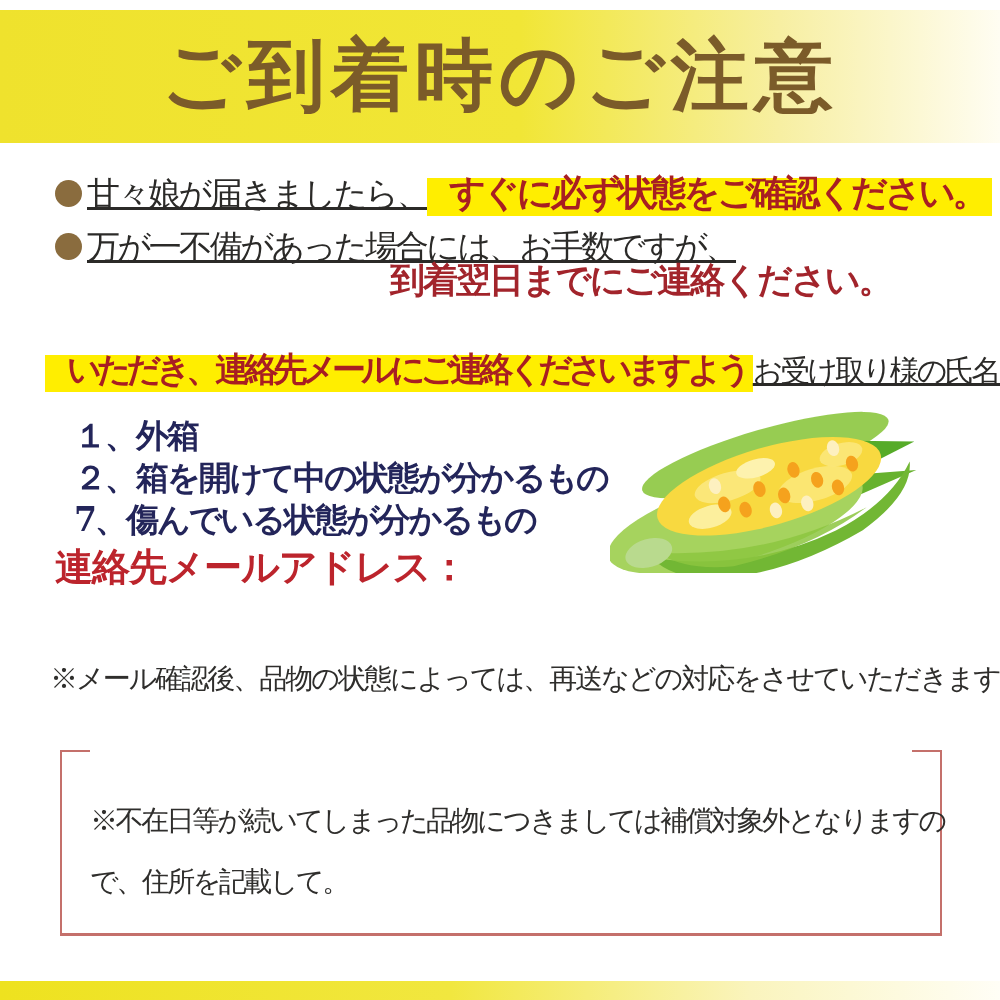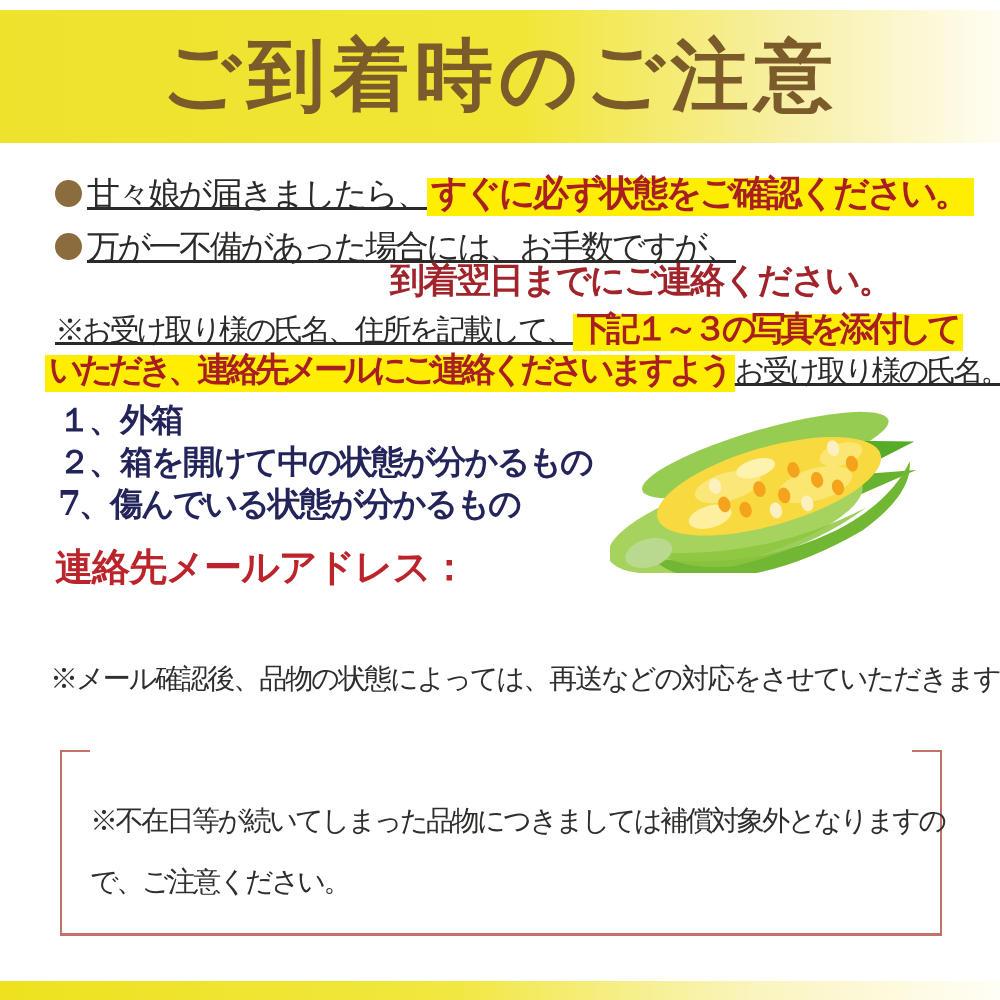--- a/index.html
+++ b/index.html
@@ -24,35 +24,35 @@
   .black { color:#2b2a28;text-decoration:underline; }
   .jp { letter-spacing:-2.5px; }
 
   .dot {
     display:inline-block; width:27px; height:27px; border-radius:50%;
     background:#8a6c3e; margin-right:5px; vertical-align:-2px;
   }
 
   .hl {
     font-size:36px; font-weight:700; color:#a81e22; letter-spacing:-3px;
-    padding:0 6px 3px 4px;
+    padding:0 6px 3px 22px;
     background:linear-gradient(180deg, rgba(255,238,0,0) 0 15%, #ffee00 15% 100%);
   }
 
   .row1 { top:172px; left:55px; font-size:33px; }
   .row2 { top:228px; left:55px; font-size:33px; }
   .row3 { top:260px; left:390px; font-size:35px; font-weight:600; color:#a2242b; letter-spacing:-2px; }
 
   .note1 { top:309px; left:55px; font-size:30px; }
   .note2 { top:350px; left:45px; font-size:30px; }
   .note1 .black, .note2 .black { letter-spacing:-3px; }
   .note1 .hl, .note2 .hl { font-size:34px; letter-spacing:-5px; }
 
   
-  .photo-list { position:absolute; top:399px; left:58px; margin:0; padding:0; list-style:none; }
+  .photo-list { position:absolute; top:399px; left:58px; margin:16px; padding:0; list-style:none; }
   .photo-item {
     font-size:33px; font-weight:700; color:#23255a; letter-spacing:-2px;
     line-height:42px; white-space:nowrap;
   }
 
   
   .corn { position:absolute; left:610px; top:408px; width:315px; height:165px; }
 
   
   .contact-label { position:absolute; top:542px; left:55px; font-size:38px; font-weight:700;
@@ -98,21 +98,20 @@
   <div class="banner">
     <h1 class="banner-title">ご到着時のご注意</h1>
   </div>
 
   <div class="line row1"><span class="dot"></span><span class="jp black">甘々娘が届きましたら、</span><span class="hl">すぐに必ず状態をご確認ください。</span></div>
 
   <div class="line row2"><span class="dot"></span><span class="jp black">万が一不備があった場合には、お手数ですが、</span></div>
 
   <div class="line row3">到着翌日までにご連絡ください。</div>
 
-  <div class="line note1"><span class="black">※お受け取り様の氏名、住所を記載して、</span><span class="hl">下記１～３の写真を添付して</span></div>
 
   <div class="line note2"><span class="hl">いただき、連絡先メールにご連絡くださいますよう</span><span class="black">お受け取り様の氏名。</span></div>
 
   <ol class="photo-list">
     <li class="photo-item">１、外箱</li>
     <li class="photo-item">２、箱を開けて中の状態が分かるもの</li>
     <li class="photo-item">7、傷んでいる状態が分かるもの</li>
   </ol>
 
   <svg class="corn" viewBox="0 0 315 165" aria-hidden="true">
@@ -144,18 +143,18 @@
       <ellipse cx="26" cy="110" rx="24" ry="14" fill="#b9da8e"></ellipse>
     </g>
   </svg>
 
   <div class="contact-label">連絡先メールアドレス：</div>
 
   <div class="resend">※メール確認後、品物の状態によっては、再送などの対応をさせていただきます。</div>
 
   <div class="comp-box">
     <div class="comp-body l1">※不在日等が続いてしまった品物につきましては補償対象外となりますの</div>
-    <div class="comp-body l2">で、ご注意ください。</div>
+    <div class="comp-body l2">で、住所を記載して。</div>
   </div>
 
   <div class="bottom-strip"></div>
 
 </div>
 
 </body></html>

